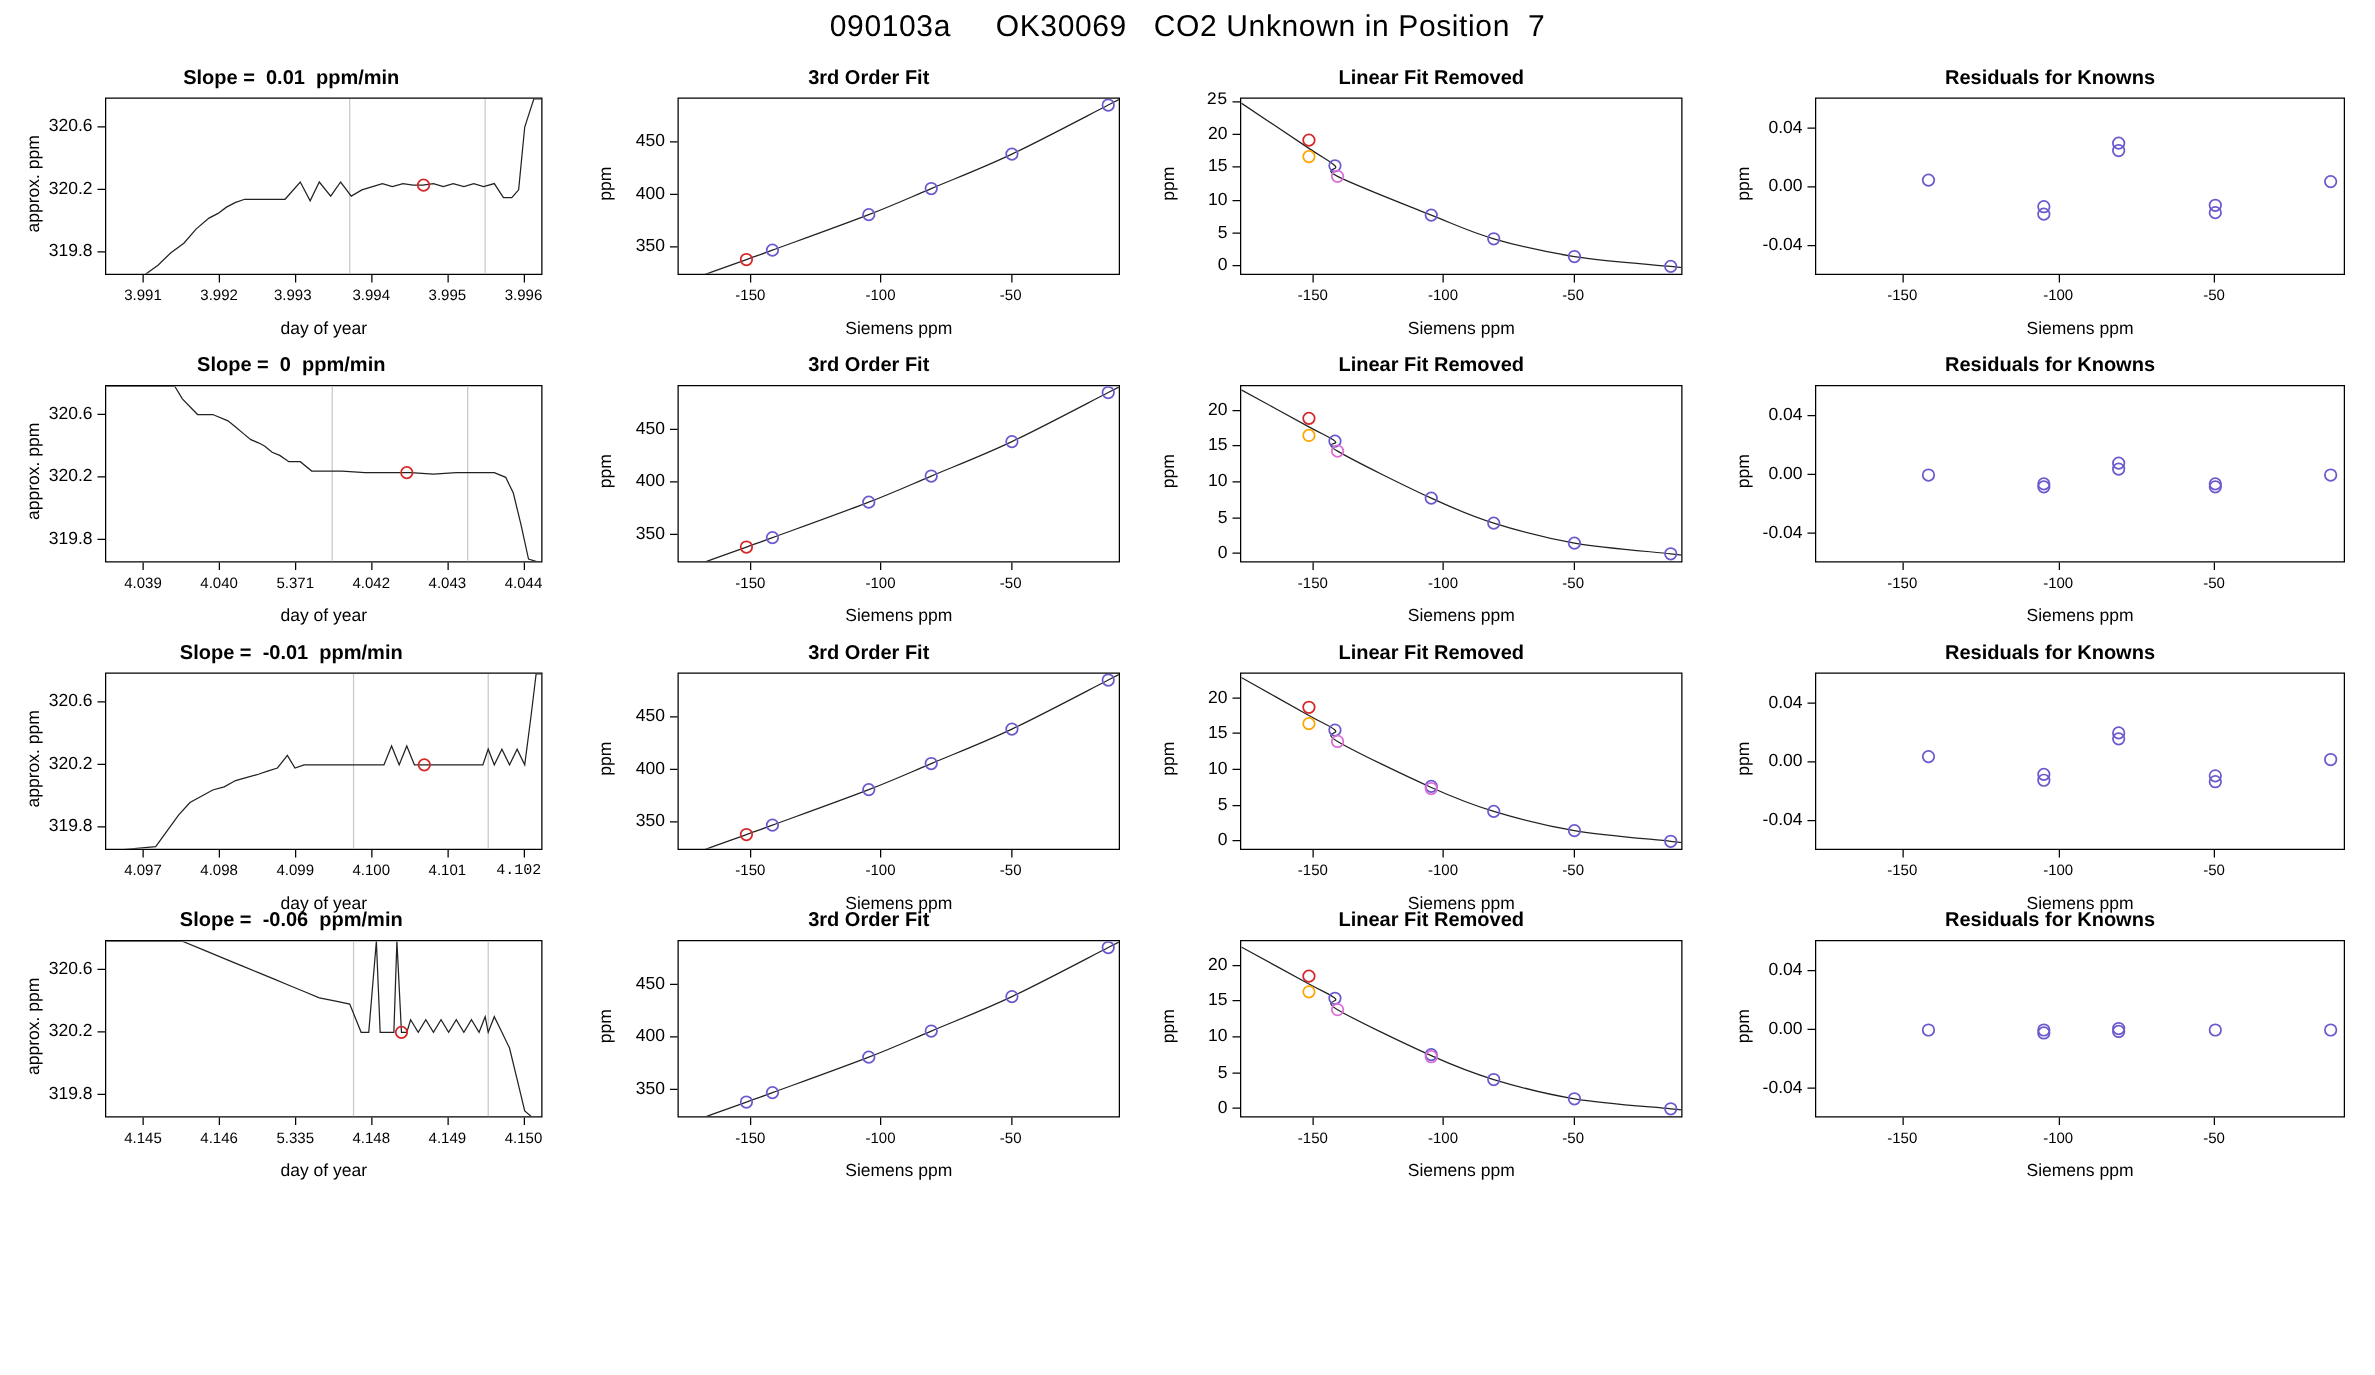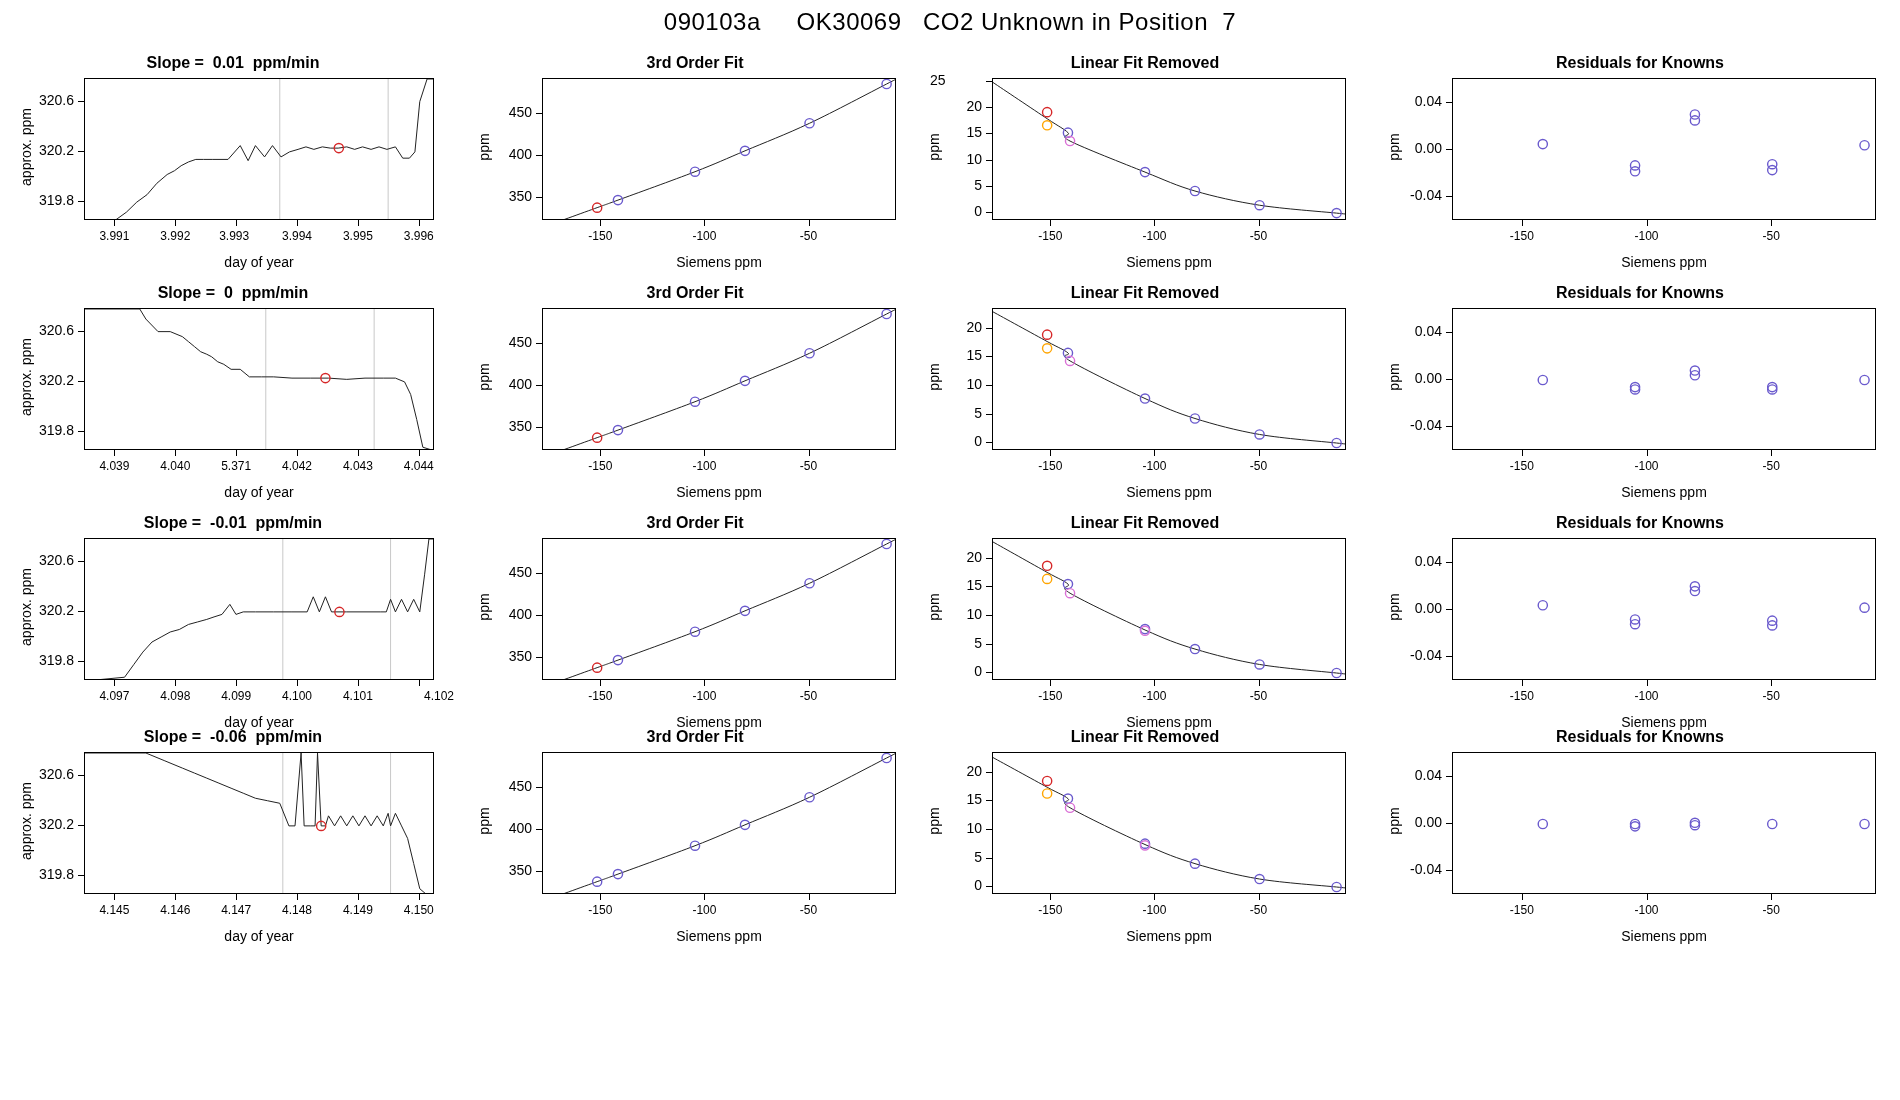--- a/index.html
+++ b/index.html
@@ -163,21 +163,21 @@
       <div class="tick-y" style="left: 0px; width: 52px; text-align: right; top: 149.111px;">0</div>
       <div class="tickmark-y" style="top: 131.815px; left: 56px; width: 6px;"></div>
       <div class="tick-y" style="left: 0px; width: 52px; text-align: right; top: 122.815px;">5</div>
       <div class="tickmark-y" style="top: 105.519px; left: 56px; width: 6px;"></div>
       <div class="tick-y" style="left: 0px; width: 52px; text-align: right; top: 96.5185px;">10</div>
       <div class="tickmark-y" style="top: 79.2222px; left: 56px; width: 6px;"></div>
       <div class="tick-y" style="left: 0px; width: 52px; text-align: right; top: 70.2222px;">15</div>
       <div class="tickmark-y" style="top: 52.9259px; left: 56px; width: 6px;"></div>
       <div class="tick-y" style="left: 0px; width: 52px; text-align: right; top: 43.9259px;">20</div>
       <div class="tickmark-y" style="top: 26.6296px; left: 56px; width: 6px;"></div>
-      <div class="tick-y" style="left: 0px; width: 52px; top: 17.6296px;">25</div>
+      <div class="tick-y" style="left: 0px; width: 52px; text-align: right; top: 17.6296px; font-family: Liberation Mono, monospace;">25</div>
       <div class="axis-label" style="left: 62px; width: 354px; top: 200px;">Siemens ppm</div>
       <div class="ylab" style="left: -56px; top: 85px; width: 120px; text-align: center; transform: rotate(-90deg);">ppm</div>
     </div>
     <div class="cell" style="left: 1390px; top: 18px; width: 500px; height: 228px;">
       <div class="panel-title">Residuals for Knowns</div>
       <div class="plotbox" style="left: 62px; top: 24px; width: 424px; height: 142px;">
         <svg width="424" height="142">
           <circle cx="89.79" cy="65.08" r="4.6" class="pt" stroke="#6a5acd"></circle>
           <circle cx="182.07" cy="86.38" r="4.6" class="pt" stroke="#6a5acd"></circle>
           <circle cx="182.07" cy="92.30" r="4.6" class="pt" stroke="#6a5acd"></circle>
@@ -339,21 +339,21 @@
       <div class="tick-x" style="left: 46.4348px; width: 100px; top: 175px;">4.097</div>
       <div class="tickmark-x" style="left: 157.304px; top: 166px; height: 6px;"></div>
       <div class="tick-x" style="left: 107.304px; width: 100px; top: 175px;">4.098</div>
       <div class="tickmark-x" style="left: 218.174px; top: 166px; height: 6px;"></div>
       <div class="tick-x" style="left: 168.174px; width: 100px; top: 175px;">4.099</div>
       <div class="tickmark-x" style="left: 279.043px; top: 166px; height: 6px;"></div>
       <div class="tick-x" style="left: 229.043px; width: 100px; top: 175px;">4.100</div>
       <div class="tickmark-x" style="left: 339.913px; top: 166px; height: 6px;"></div>
       <div class="tick-x" style="left: 289.913px; width: 100px; top: 175px;">4.101</div>
       <div class="tickmark-x" style="left: 400.783px; top: 166px; height: 6px;"></div>
-      <div class="tick-x" style="left: 371px; width: 100px; top: 175px;">4.102</div>
+      <div class="tick-x" style="left: 347px; width: 100px; top: 175px; font-family: Liberation Mono, monospace;">4.102</div>
       <div class="tickmark-y" style="top: 147.15px; left: 60px; width: 6px;"></div>
       <div class="tick-y" style="left: 0px; width: 56px; text-align: right; top: 138.15px;">319.8</div>
       <div class="tickmark-y" style="top: 96.885px; left: 60px; width: 6px;"></div>
       <div class="tick-y" style="left: 0px; width: 56px; text-align: right; top: 87.885px;">320.2</div>
       <div class="tickmark-y" style="top: 46.6195px; left: 60px; width: 6px;"></div>
       <div class="tick-y" style="left: 0px; width: 56px; text-align: right; top: 37.6195px;">320.6</div>
       <div class="axis-label" style="left: 66px; width: 350px; top: 200px;">day of year</div>
       <div class="ylab" style="left: -52px; top: 85px; width: 120px; text-align: center; transform: rotate(-90deg);">approx. ppm</div>
     </div>
     <div class="cell" style="left: 480px; top: 478px; width: 430px; height: 228px;">
@@ -456,21 +456,21 @@
           <line x1="305.56521739131" x2="305.56521739131" y1="0" y2="142" stroke="#c8c8c8" stroke-width="1"></line>
           <path d="M0.00 0.00 L60.87 0.00 L79.13 7.54 L97.39 15.08 L109.57 20.11 L121.74 25.13 L133.91 30.16 L146.09 35.19 L158.26 40.21 L170.43 45.24 L182.61 47.75 L194.78 50.27 L203.91 72.88 L210.00 72.88 L216.09 0.00 L219.13 72.88 L225.22 72.88 L230.09 72.88 L232.52 0.00 L236.17 72.88 L240.43 72.88 L243.48 62.83 L249.57 72.88 L255.65 62.83 L261.74 72.88 L267.83 62.83 L273.91 72.88 L280.00 62.83 L286.09 72.88 L292.17 62.83 L298.26 72.88 L303.13 60.32 L305.57 72.88 L310.43 60.32 L316.52 72.88 L322.61 85.45 L328.70 110.58 L334.78 135.72 L342.09 142.00 L350.00 142.00 " fill="none" stroke="#222" stroke-width="1"></path>
           <circle cx="236.17" cy="72.88" r="4.6" class="pt" stroke="#d62728"></circle>
         </svg>
       </div>
       <div class="tickmark-x" style="left: 96.4348px; top: 166px; height: 6px;"></div>
       <div class="tick-x" style="left: 46.4348px; width: 100px; top: 175px;">4.145</div>
       <div class="tickmark-x" style="left: 157.304px; top: 166px; height: 6px;"></div>
       <div class="tick-x" style="left: 107.304px; width: 100px; top: 175px;">4.146</div>
       <div class="tickmark-x" style="left: 218.174px; top: 166px; height: 6px;"></div>
-      <div class="tick-x" style="left: 168.174px; width: 100px; top: 175px;">4.147</div>
+      <div class="tick-x" style="left: 168.174px; width: 100px; top: 175px;">5.335</div>
       <div class="tickmark-x" style="left: 279.043px; top: 166px; height: 6px;"></div>
       <div class="tick-x" style="left: 229.043px; width: 100px; top: 175px;">4.148</div>
       <div class="tickmark-x" style="left: 339.913px; top: 166px; height: 6px;"></div>
       <div class="tick-x" style="left: 289.913px; width: 100px; top: 175px;">4.149</div>
       <div class="tickmark-x" style="left: 400.783px; top: 166px; height: 6px;"></div>
       <div class="tick-x" style="left: 350.783px; width: 100px; top: 175px;">4.150</div>
       <div class="tickmark-y" style="top: 147.15px; left: 60px; width: 6px;"></div>
       <div class="tick-y" style="left: 0px; width: 56px; text-align: right; top: 138.15px;">319.8</div>
       <div class="tickmark-y" style="top: 96.885px; left: 60px; width: 6px;"></div>
       <div class="tick-y" style="left: 0px; width: 56px; text-align: right; top: 87.885px;">320.2</div>

